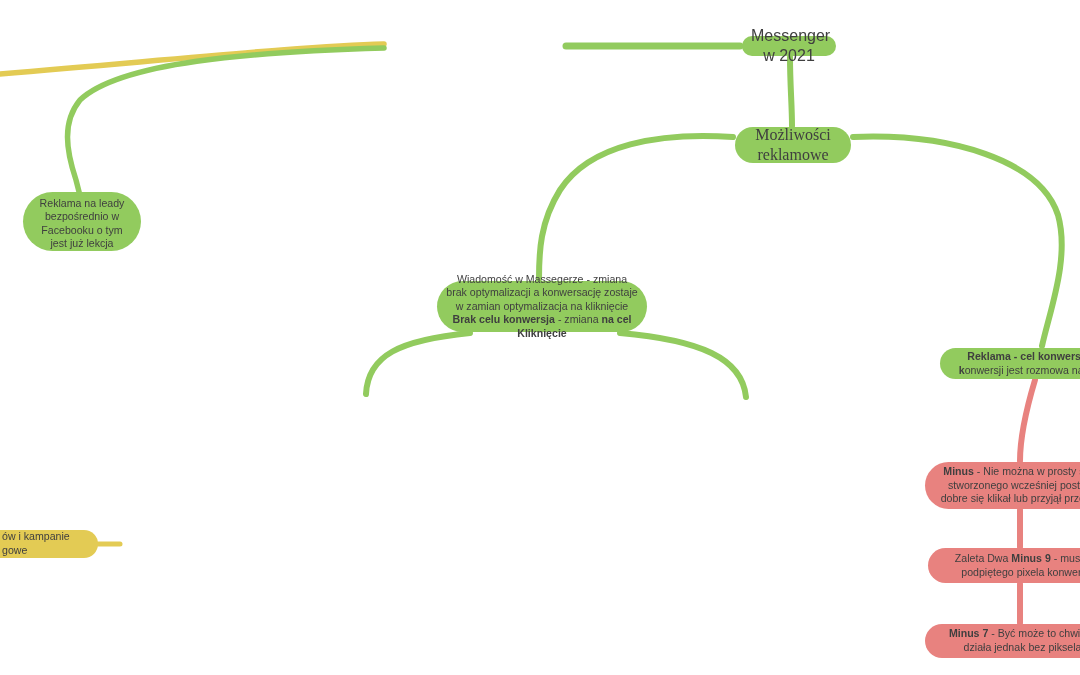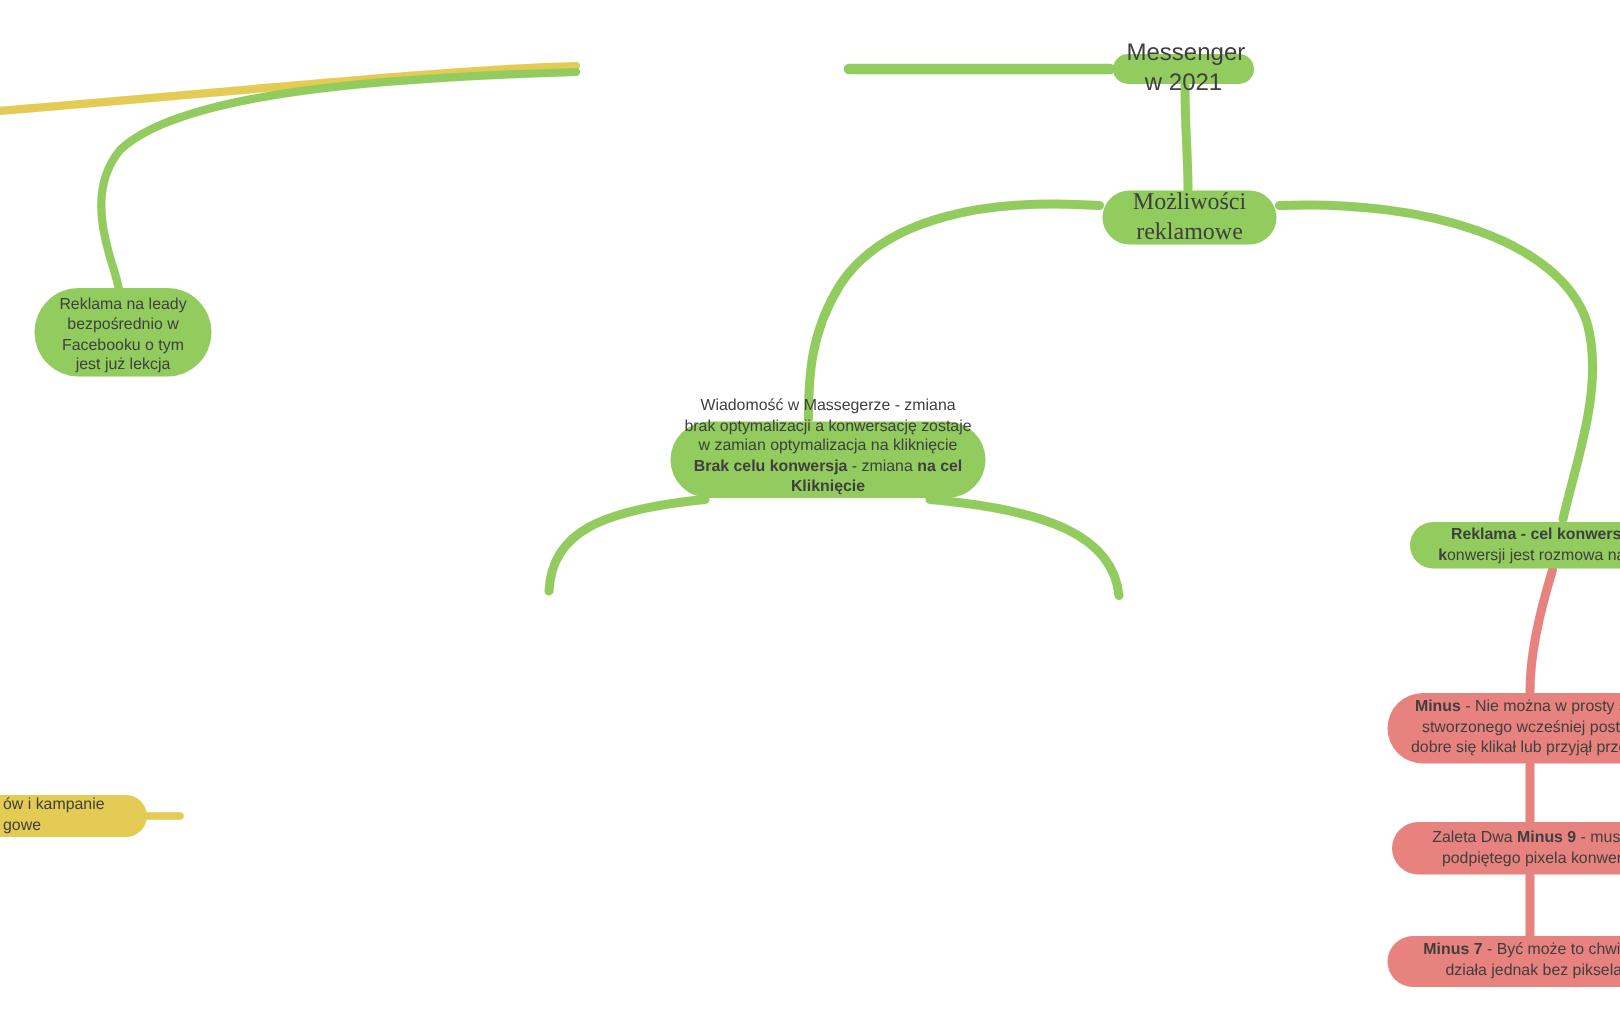--- a/index.html
+++ b/index.html
@@ -49,21 +49,21 @@
   .red   { background: #e8827f; }
   .yellow{ background: #e3cb54; }
   .fs11 { font-size: 16px; }
   .fs105 { font-size: 10.6px; }
 
   
   #n-root      { left: 386px; top: 15px;  width: 178px; height: 55px; }
   #n-messenger { left: 742px; top: 36px;  width: 94px;  height: 20px; }
   #n-mozliwosci{ left: 735px; top: 127px; width: 116px; height: 36px; font-family: Liberation Serif, serif; }
   #n-leady     { left: 23px;  top: 192px; width: 118px; height: 59px; align-items: flex-end; }
-  #n-wiadomosc { left: 447px; top: 281px; width: 210px; height: 51px; align-items: flex-end; }
+  #n-wiadomosc { left: 437px; top: 281px; width: 210px; height: 51px; }
   #n-wada      { left: 256px; top: 396px; width: 218px; height: 50px; }
   #n-zaleta    { left: 645px; top: 399px; width: 205px; height: 33px; }
   #n-reklama   { left: 940px; top: 348px; width: 180px; height: 31px; }
   #n-minus1    { left: 925px; top: 462px; width: 195px; height: 47px; }
   #n-minus2    { left: 928px; top: 548px; width: 192px; height: 35px; }
   #n-minus3    { left: 925px; top: 624px; width: 195px; height: 34px; }
   #n-yellow-left { left: -42px; top: 530px; width: 140px; height: 28px; }
   #n-reklama span.txt, #n-minus1 span.txt, #n-minus2 span.txt, #n-minus3 span.txt {
     width: 300px;
     margin-left: 0;

